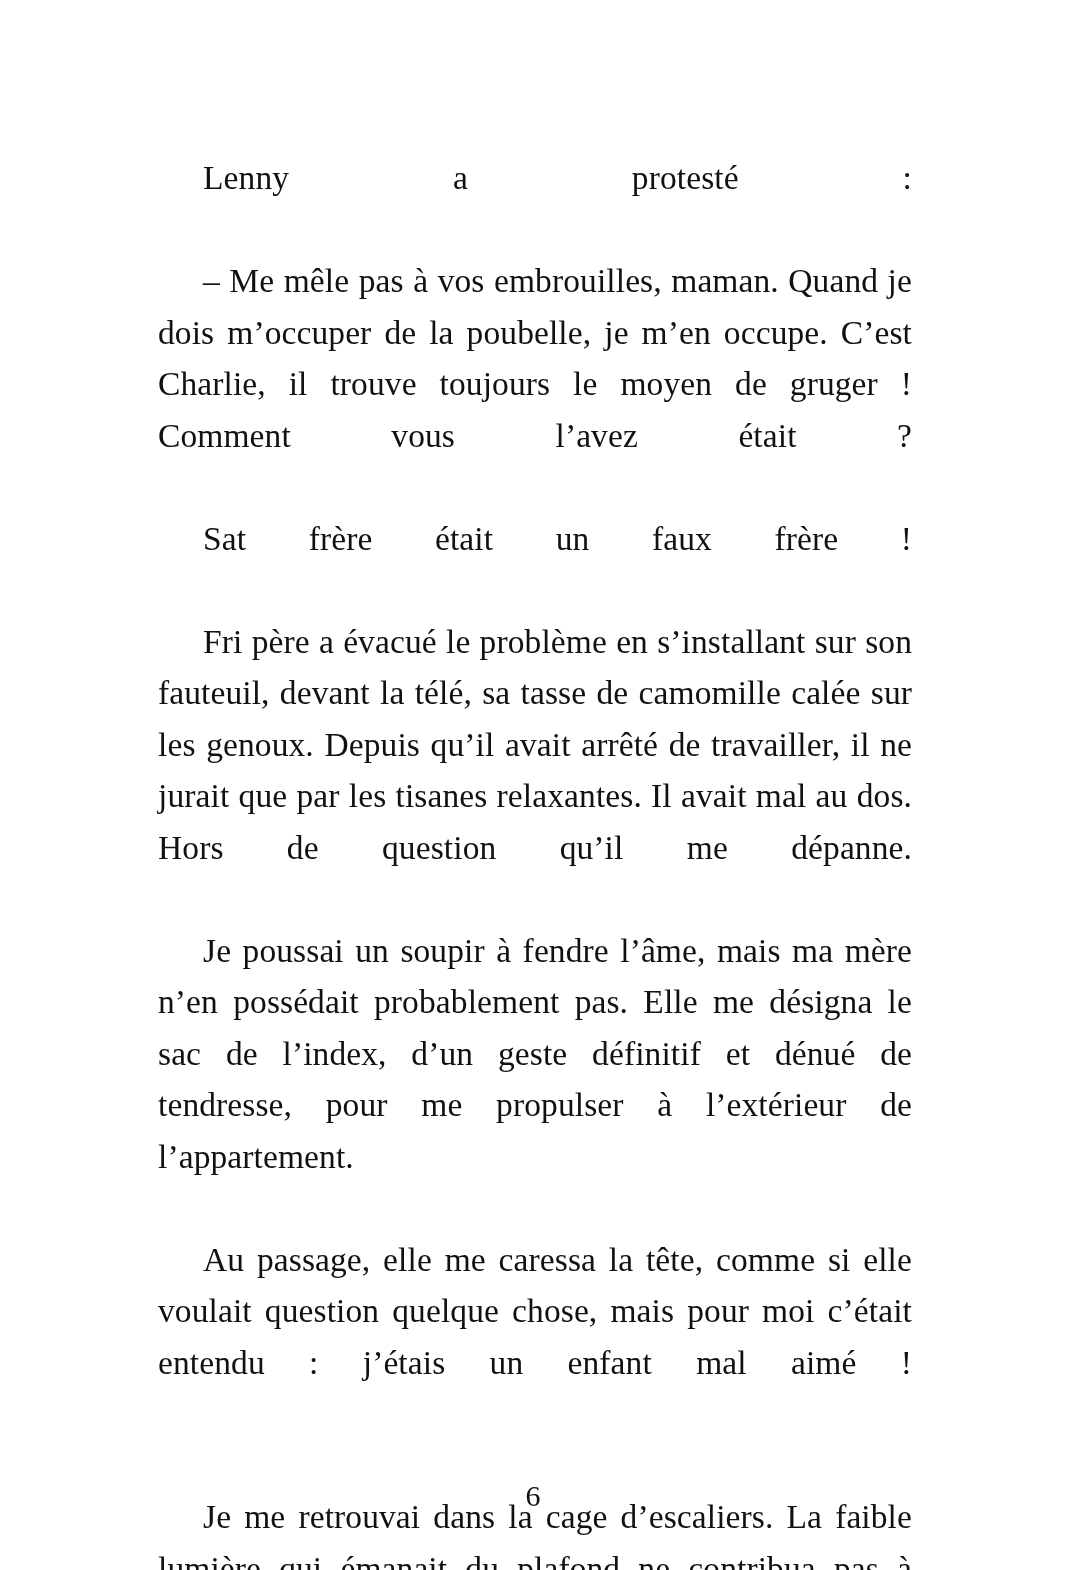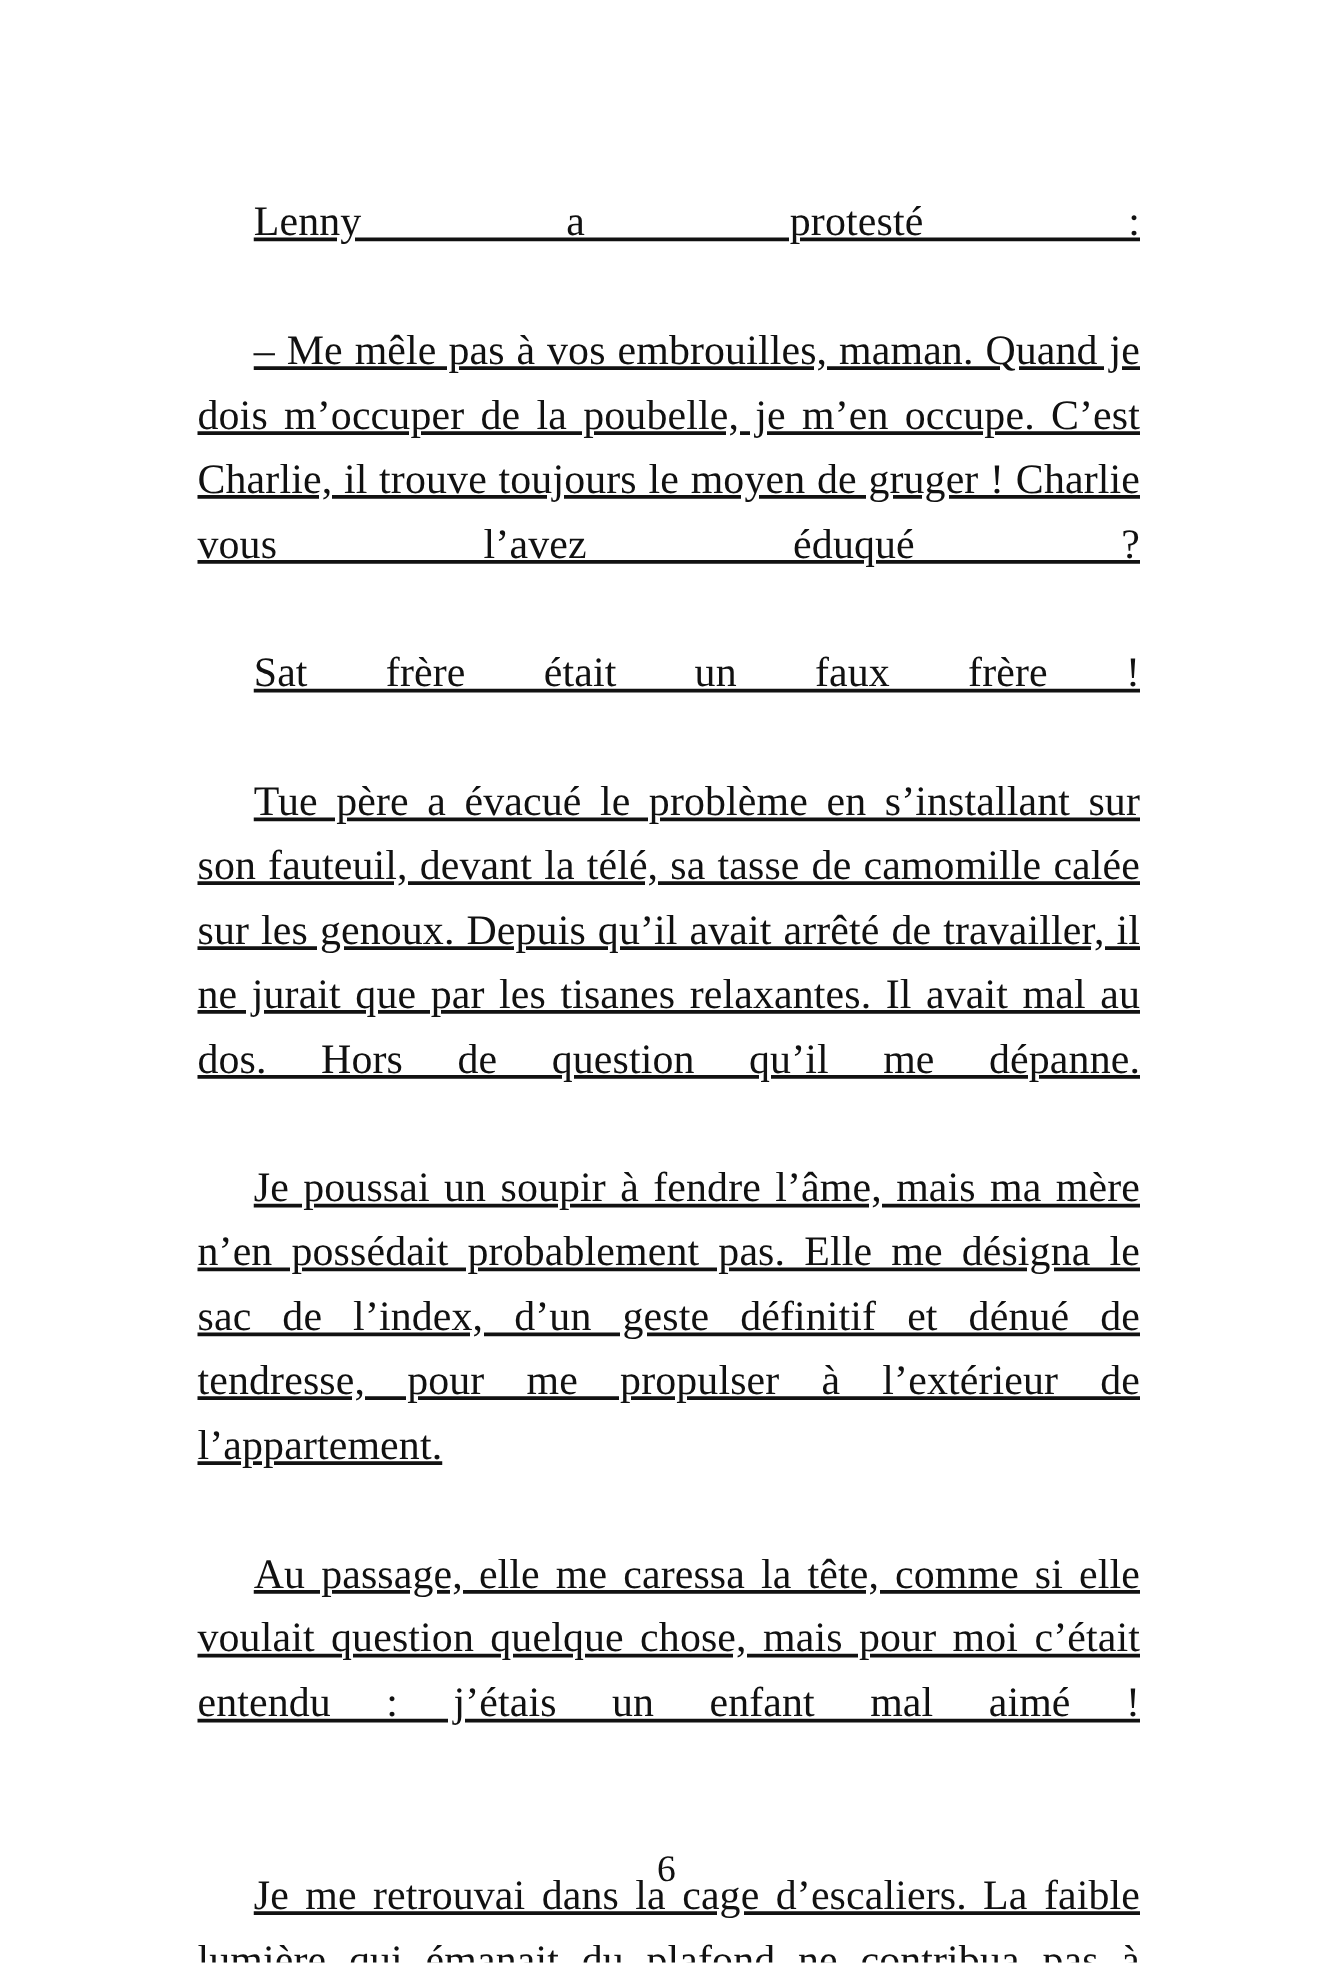--- a/index.html
+++ b/index.html
@@ -35,21 +35,20 @@
   .para {
     margin: 0;
     text-align: justify;
     text-justify: inter-word;
     text-indent: 45px;
     font-size: 33.5px;
     line-height: 51.5px;
     letter-spacing: 0.1px;
     word-spacing: 0.5px;
     hyphens: manual;
-    text-decoration: underline;
     -webkit-hyphens: manual;
   }
 
   
   .para::after {
     content: "";
     display: inline-block;
     width: 100%;
   }
 
@@ -74,25 +73,25 @@
 </style>
 </head>
 <body>
 
 <div class="page">
 
   <div class="text-block">
 
     <p class="para">Lenny a protesté :</p>
 
-    <p class="para">– Me mêle pas à vos embrouilles, maman. Quand je dois m’occuper de la poubelle, je m’en occupe. C’est Charlie, il trouve toujours le moyen de gruger ! Charlie vous l’avez éduqué ?</p>
+    <p class="para">– Me mêle pas à vos embrouilles, maman. Quand je dois m’occuper de la poubelle, je m’en occupe. C’est Charlie, il trouve toujours le moyen de gruger ! Comment vous l’avez était ?</p>
 
     <p class="para">Sat frère était un faux frère !</p>
 
-    <p class="para">Tue père a évacué le problème en s’installant sur son fauteuil, devant la télé, sa tasse de camomille calée sur les genoux. Depuis qu’il avait arrêté de travailler, il ne jurait que par les tisanes relaxantes. Il avait mal au dos. Hors de question qu’il me dépanne.</p>
+    <p class="para">Fri père a évacué le problème en s’installant sur son fauteuil, devant la télé, sa tasse de camomille calée sur les genoux. Depuis qu’il avait arrêté de travailler, il ne jurait que par les tisanes relaxantes. Il avait mal au dos. Hors de question qu’il me dépanne.</p>
 
     <p class="para">Je poussai un soupir à fendre l’âme, mais ma mère n’en possédait probablement pas. Elle me désigna le sac de l’index, d’un geste définitif et dénué de tendresse, pour me propulser à l’extérieur de l’appartement.</p>
 
     <p class="para">Au passage, elle me caressa la tête, comme si elle voulait question quelque chose, mais pour moi c’était entendu : j’étais un enfant mal aimé !</p>
 
     <div class="section-gap"></div>
 
     <p class="para no-stretch">Je me retrouvai dans la cage d’escaliers. La faible lumière qui émanait du plafond ne contribua pas à améliorer mon humeur. L’ascenseur était en panne</p>
 
   </div>

